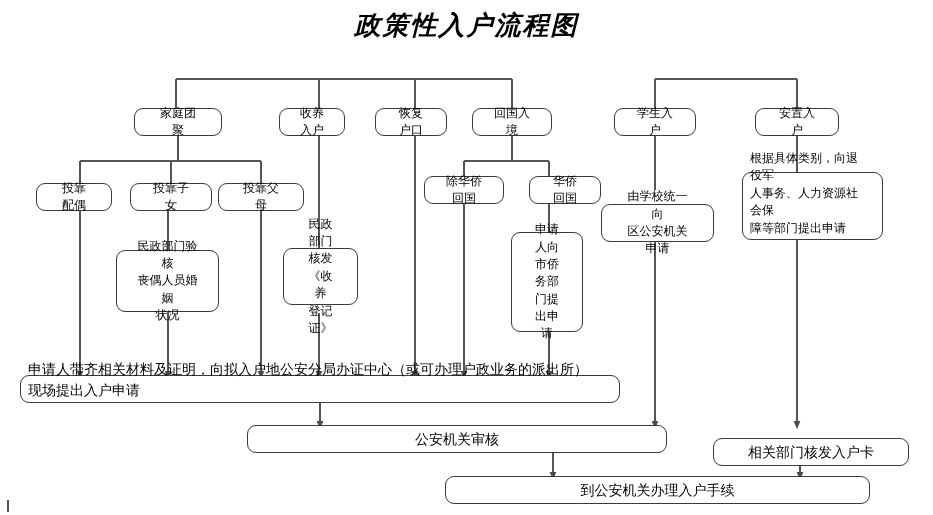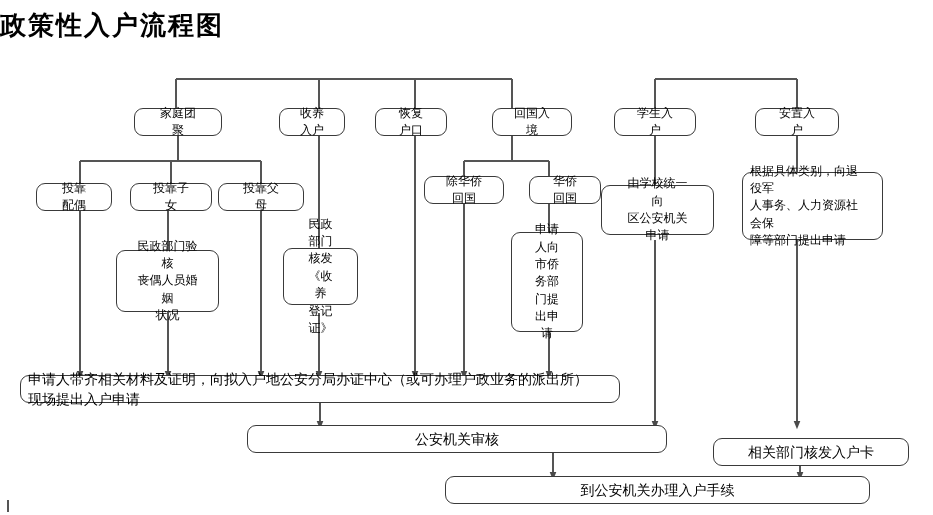--- a/index.html
+++ b/index.html
@@ -17,26 +17,27 @@
     width: 933px;
     height: 515px;
     background: #ffffff;
     overflow: hidden;
   }
   #title {
     position: absolute;
     left: 0;
     top: 8px;
     width: 933px;
-    text-align: left;
+    text-align: center;
     font-family: "DejaVu Serif", "Liberation Serif", serif;
     font-weight: bold;
     font-size: 26px;
     letter-spacing: 2px;
     color: #000;
+    font-style: italic;
   }
   svg#wires {
     position: absolute;
     left: 0;
     top: 0;
     width: 933px;
     height: 515px;
     pointer-events: none;
   }
   .node {
@@ -49,21 +50,21 @@
     align-items: center;
     justify-content: center;
     text-align: center;
     font-size: 12px;
     line-height: 1.45;
     color: #000;
     padding: 2px 20px;
     z-index: 3;
   }
   .node.tall { align-items: center; }
-  .node.left-align { justify-content: flex-start; text-align: left; padding-left: 7px; }
+  .node.left-align { justify-content: flex-start; text-align: left; padding-left: 7px; align-items: flex-end; }
   .node.wide { font-size: 14px; }
   .n-label { display: block; white-space: pre-line; }
 </style>
 </head>
 <body>
 
 <div id="canvas">
 
   <div id="title">政策性入户流程图</div>
 
@@ -129,21 +130,21 @@
 
   <div class="node" style="left:134px;top:108px;width:88px;height:28px;">
     <span class="n-label">家庭团聚</span>
   </div>
   <div class="node" style="left:279px;top:108px;width:66px;height:28px;justify-content:flex-end;">
     <span class="n-label">收养入户</span>
   </div>
   <div class="node" style="left:375px;top:108px;width:72px;height:28px;">
     <span class="n-label">恢复户口</span>
   </div>
-  <div class="node" style="left:492px;top:108px;width:80px;height:28px;">
+  <div class="node" style="left:472px;top:108px;width:80px;height:28px;">
     <span class="n-label">回国入境</span>
   </div>
   <div class="node" style="left:614px;top:108px;width:82px;height:28px;">
     <span class="n-label">学生入户</span>
   </div>
   <div class="node" style="left:755px;top:108px;width:84px;height:28px;">
     <span class="n-label">安置入户</span>
   </div>
 
   <div class="node" style="left:36px;top:183px;width:76px;height:28px;">
@@ -171,21 +172,21 @@
     <span class="n-label">民政部门
 核发《收养
 登记证》</span>
   </div>
   <div class="node tall" style="left:511px;top:232px;width:72px;height:100px;">
     <span class="n-label">申请人向
 市侨务部
 门提出申
 请</span>
   </div>
-  <div class="node tall" style="left:601px;top:185px;width:113px;height:50px;">
+  <div class="node tall" style="left:601px;top:204px;width:113px;height:38px;">
     <span class="n-label">由学校统一向
 区公安机关申请</span>
   </div>
   <div class="node tall left-align" style="left:742px;top:172px;width:141px;height:68px;">
     <span class="n-label">根据具体类别，向退役军
 人事务、人力资源社会保
 障等部门提出申请</span>
   </div>
 
   <div class="node wide left-align" style="left:20px;top:375px;width:600px;height:28px;">

